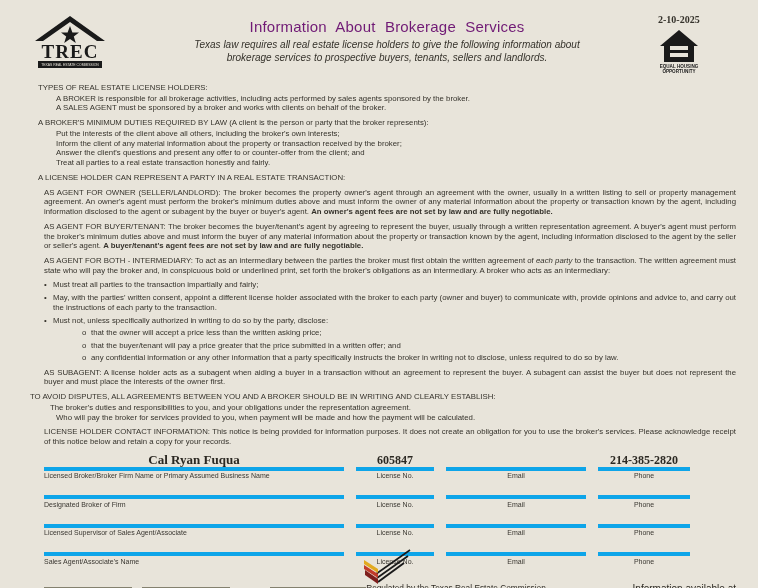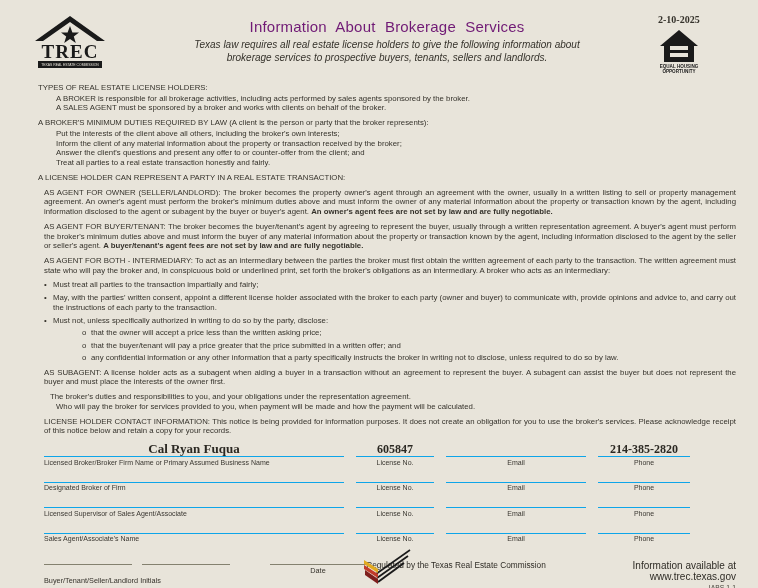--- a/index.html
+++ b/index.html
@@ -22,36 +22,36 @@
   .right-box{width:78px;flex:0 0 78px;text-align:left;padding-top:2px;}
   .form-date{font-family:"Liberation Serif",serif;font-weight:bold;font-size:10px;margin-bottom:4px;}
   
   .body-text{font-size:7.8px;line-height:1.25;text-align:justify;}
   .sec{margin-bottom:5px;}
   .h-line{margin-bottom:1px;}
   .ind1{padding-left:26px;}
   .ind0{padding-left:8px;}
   .para{padding-left:14px;margin-bottom:5px;}
   .bold{font-weight:bold;margin-top:24px;}
-  .ital{}
+  .ital{font-style:italic;}
   .bullet-row{display:flex;padding-left:14px;margin-bottom:3px;}
   .bullet-mark{width:9px;flex:0 0 9px;}
   .sub-row{display:flex;padding-left:52px;margin-bottom:2.5px;}
   .sub-mark{width:9px;flex:0 0 9px;}
   .bullet-text{flex:1;text-align:justify;}
   
   .form-area{margin-top:6px;padding-left:14px;}
   .frow{display:flex;gap:12px;margin-bottom:2px;}
   .fc{display:flex;flex-direction:column;}
   .fc-name{width:300px;}
   .fc-lic{width:78px;}
   .fc-em{width:140px;}
   .fc-ph{width:92px;}
   .fval{
-    height:14px;border-bottom:1px solid #0ea5e9;
+    height:14px;border-bottom:4px solid #0ea5e9;
     text-align:center;
     font-family:"Liberation Serif",serif;font-weight:600;
     font-size:12px;color:#2b2822;line-height:14px;
   }
   .flabel{font-size:7px;padding-top:1.5px;color:#3a3731;text-align:center;}
   .flabel.left{text-align:left;}
   
   .foot-row{display:flex;margin-top:12px;padding-left:14px;align-items:flex-start;}
   .init-block{display:flex;gap:10px;width:200px;flex:0 0 200px;flex-wrap:wrap;}
   .init-line{width:88px;border-bottom:1px solid #84816f;height:10px;}
@@ -147,20 +147,21 @@
       <span class="bullet-text">that the buyer/tenant will pay a price greater that the price submitted in a written offer; and</span>
     </div>
     <div class="sub-row">
       <span class="sub-mark">o</span>
       <span class="bullet-text">any confidential information or any other information that a party specifically instructs the broker in writing not to disclose, unless required to do so by law.</span>
     </div>
 
     <div class="para" style="margin-top:5px;">AS SUBAGENT:   A license holder acts as a subagent when aiding a buyer in a transaction without an agreement to represent the buyer. A subagent can assist the buyer but does not represent the buyer and must place the interests of the owner first.</div>
 
     <div class="sec">
+      <div class="h-line">TO AVOID DISPUTES, ALL AGREEMENTS BETWEEN YOU AND A BROKER SHOULD BE IN WRITING AND CLEARLY ESTABLISH:</div>
       <div style="padding-left:20px;">The broker's duties and responsibilities to you, and your obligations under the representation agreement.</div>
       <div style="padding-left:26px;">Who will pay the broker for services provided to you, when payment will be made and how the payment will be calculated.</div>
     </div>
 
     <div class="para">LICENSE HOLDER CONTACT INFORMATION: This notice is being provided for information purposes. It does not create an obligation for you to use the broker's services. Please acknowledge receipt of this notice below and retain a copy for your records.</div>
   </div>
 
   <div class="form-area">
 
     <div class="frow">

